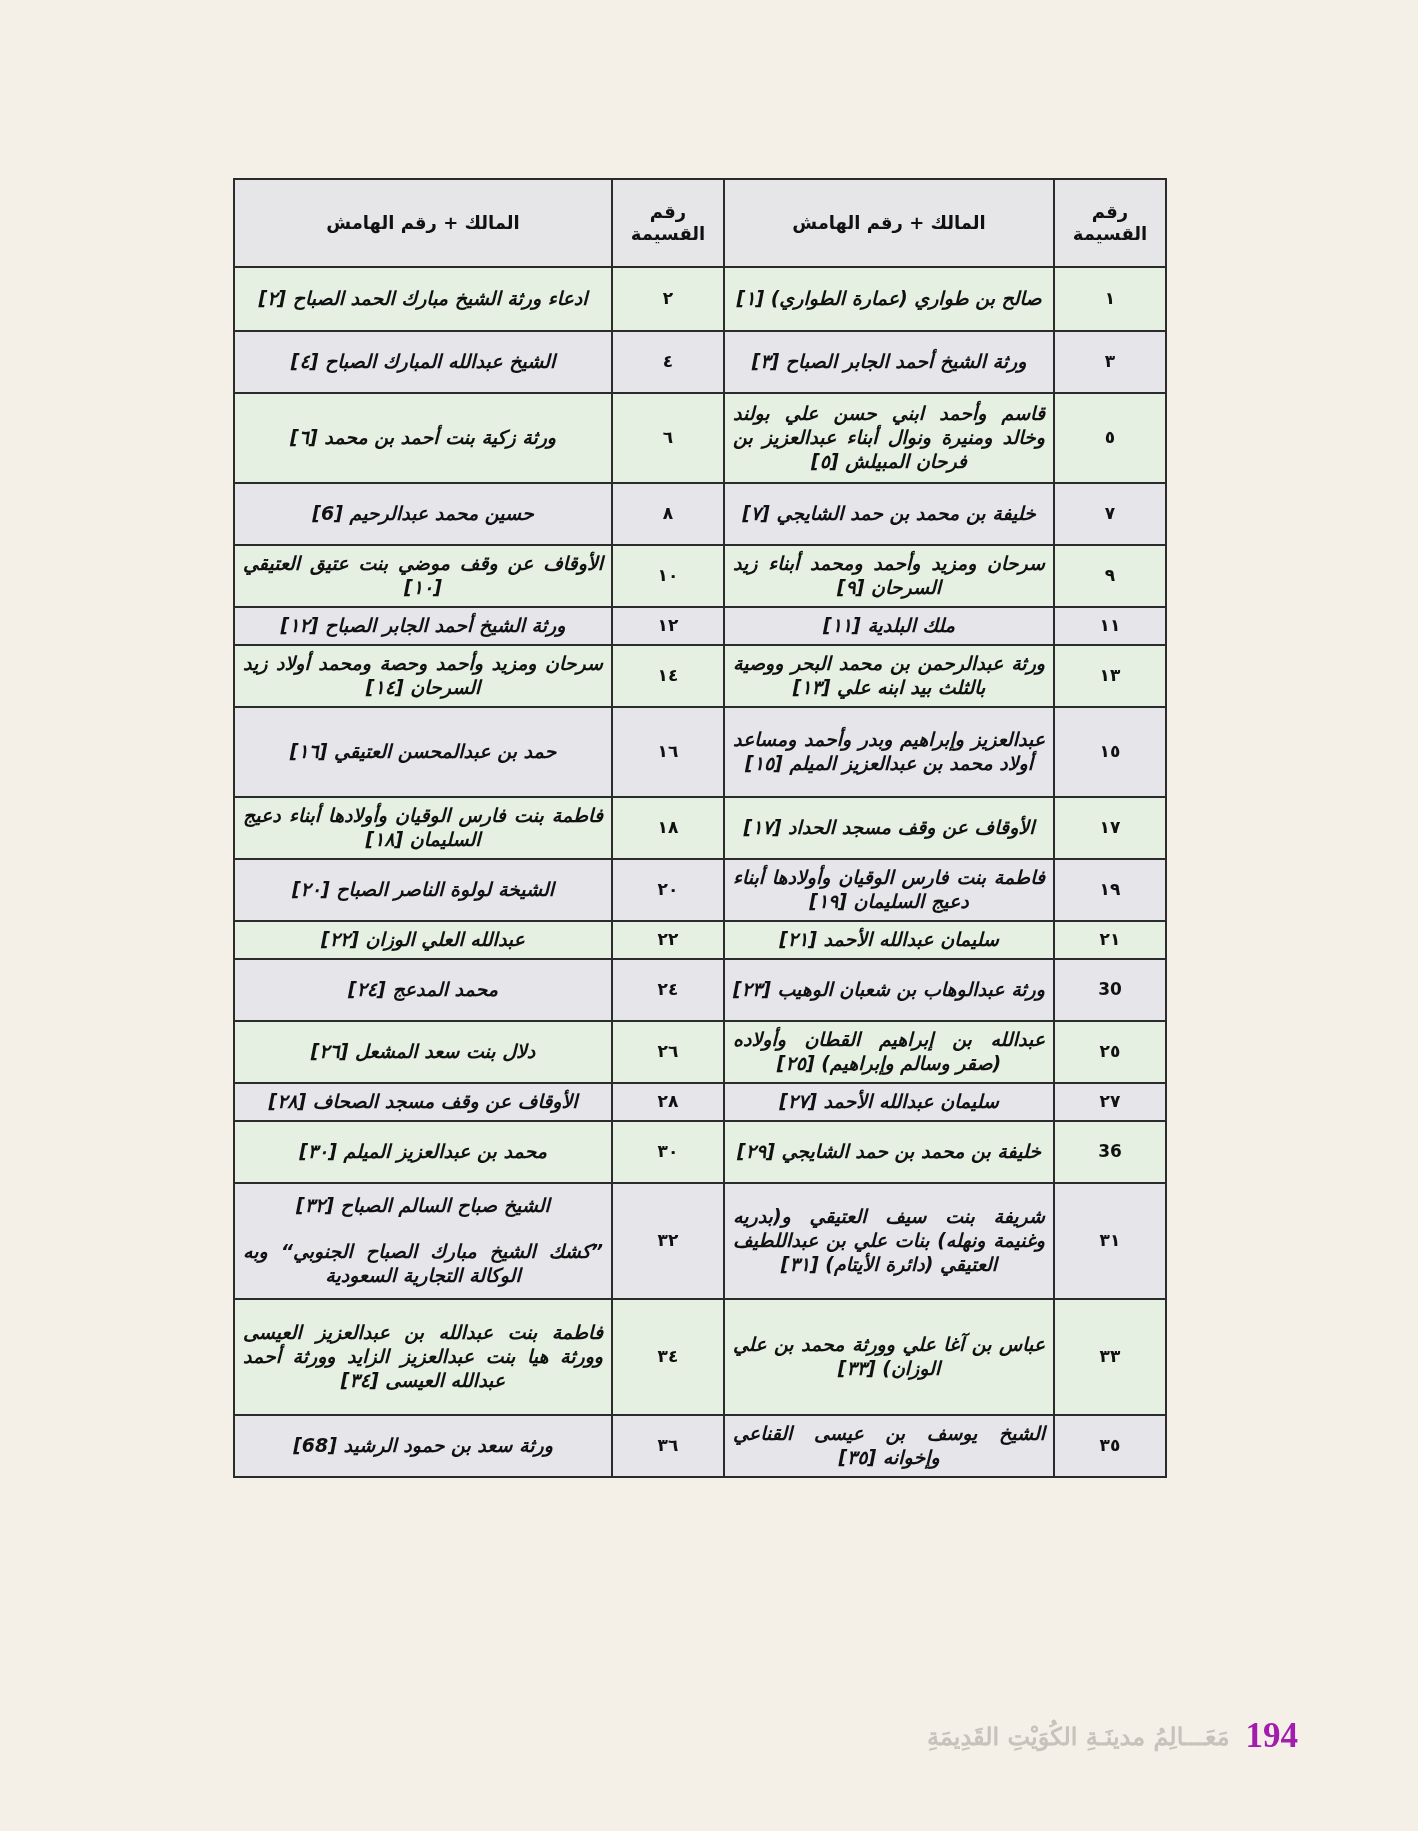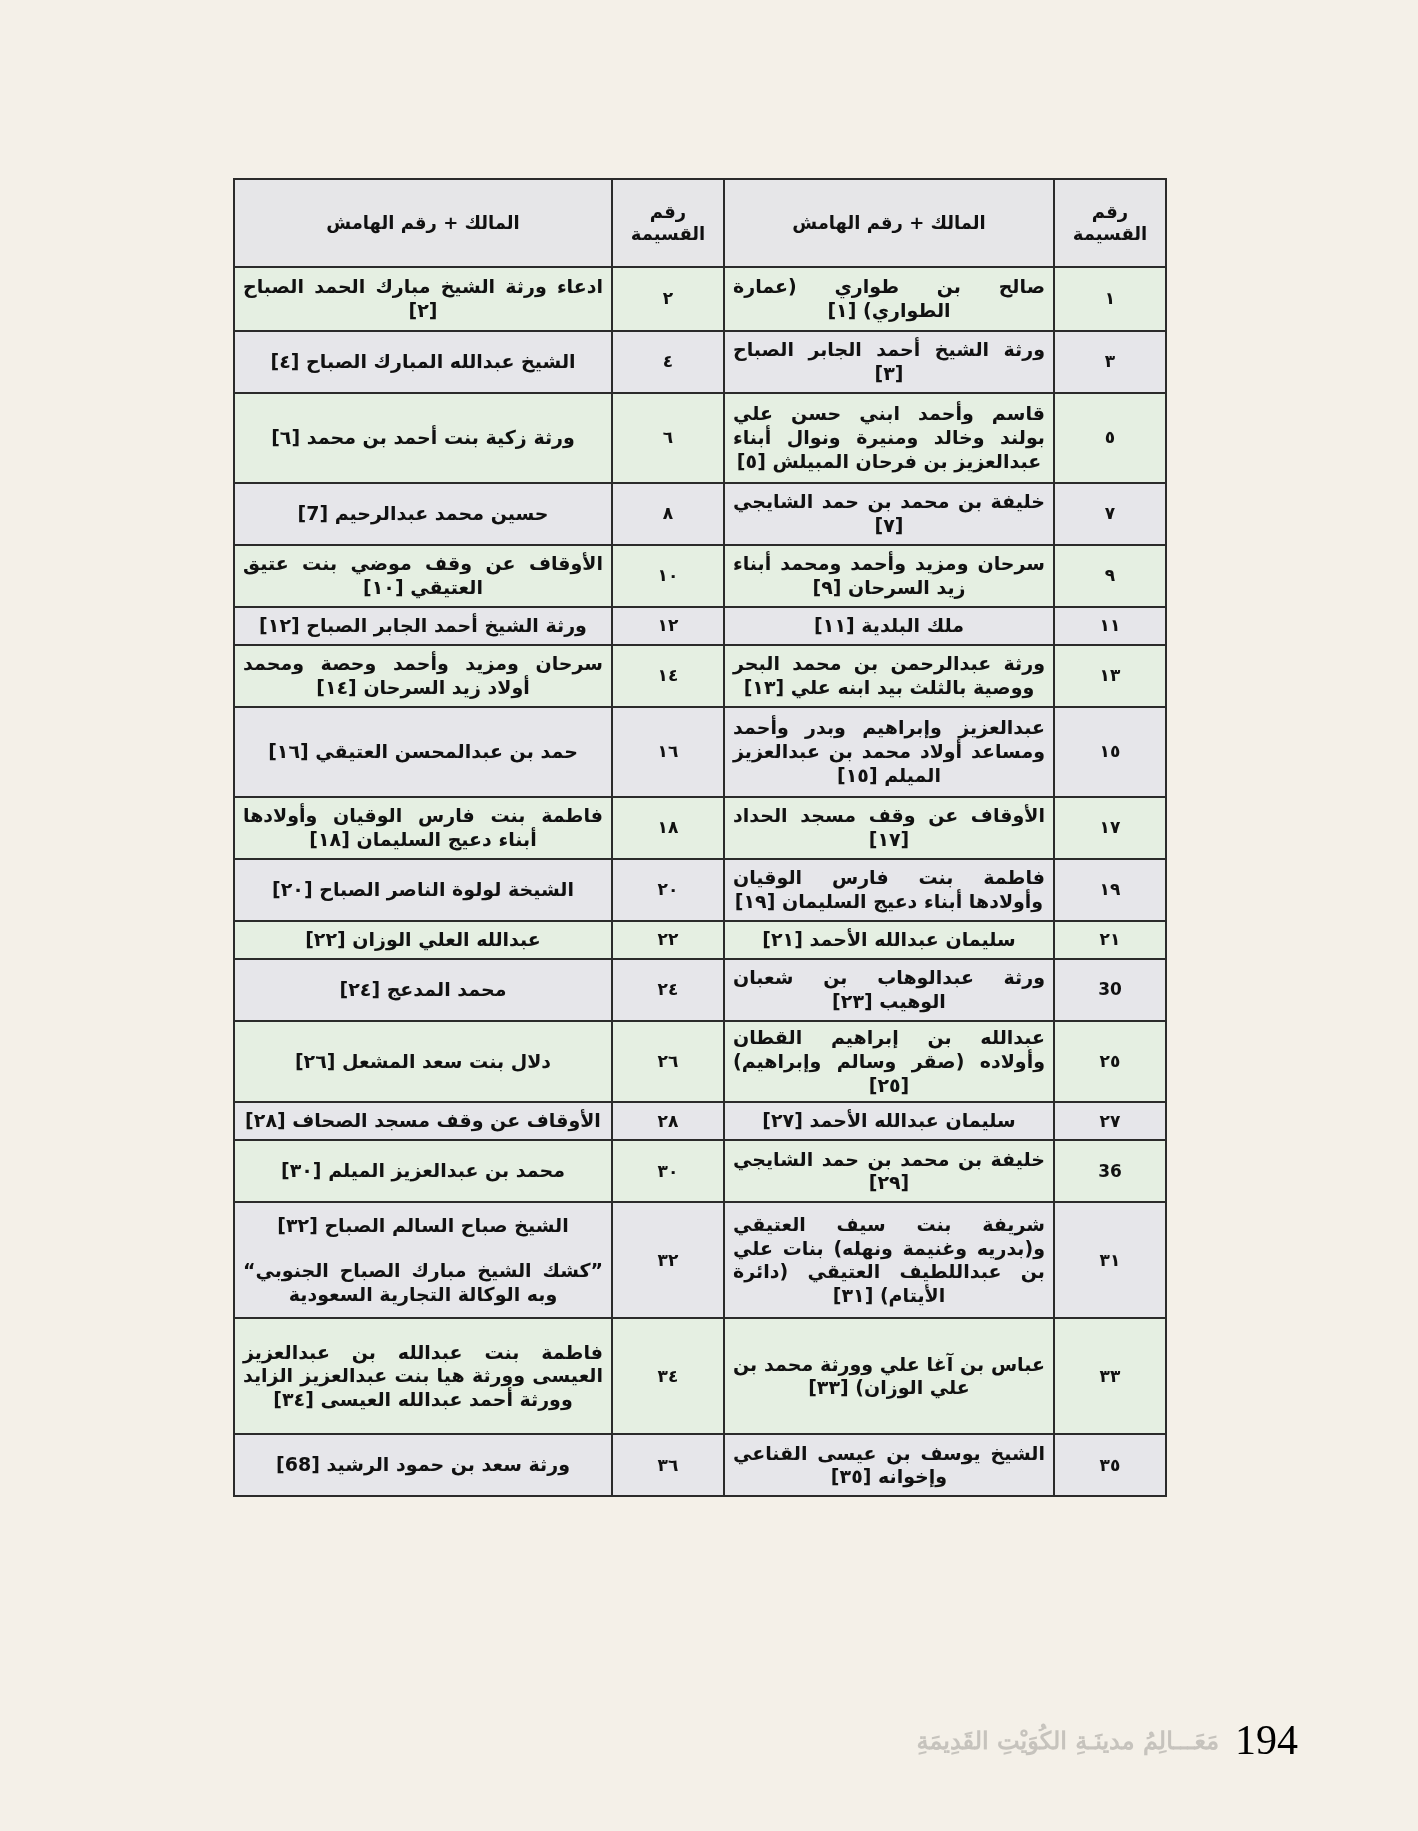--- a/index.html
+++ b/index.html
@@ -44,40 +44,40 @@
   .page-table td.owner {
     text-align: justify;
     text-align-last: center;
   }
   .row-green td { background: #e5efe2; }
   .row-gray td { background: #e6e6ea; }
   col.c-num1 { width: 112px; }
   col.c-own1 { width: 330px; }
   col.c-num2 { width: 112px; }
   col.c-own2 { width: 378px; }
-  .owner .para { display: block; }
+  .owner .para { display: block; font-style: italic; }
   .owner .para + .para { margin-top: 22px; }
   .footer {
     position: absolute;
     right: 120px; top: 1716px;
     direction: rtl;
     display: flex; align-items: center; gap: 16px;
   }
   .footer .book-title {
     color: #c6c3bd;
     font-family: "DejaVu Serif", serif;
     font-size: 24px;
     font-weight: bold;
     text-align: right;
   }
   .footer .page-num {
-    color: #000000;
+    color: #a21caf;
     font-family: "Liberation Serif", serif;
-    font-size: 42px;
-    font-weight: normal;
+    font-size: 35px;
+    font-weight: bold;
   }
 </style>
 </head>
 <body>
 
 <table class="page-table">
   <colgroup>
     <col class="c-num1">
       <col class="c-own1">
       <col class="c-num2">
@@ -122,21 +122,21 @@
           <span class="para">ورثة زكية بنت أحمد بن محمد [٦]</span>
         </td>
       </tr>
       <tr class="row-gray" style="height: 62px;">
         <td class="num">٧</td>
         <td class="owner">
           <span class="para">خليفة بن محمد بن حمد الشايجي [٧]</span>
         </td>
         <td class="num">٨</td>
         <td class="owner">
-          <span class="para">حسين محمد عبدالرحيم [7]</span>
+          <span class="para">حسين محمد عبدالرحيم [6]</span>
         </td>
       </tr>
       <tr class="row-green" style="height: 62px;">
         <td class="num">٩</td>
         <td class="owner">
           <span class="para">سرحان ومزيد وأحمد ومحمد أبناء زيد السرحان [٩]</span>
         </td>
         <td class="num">١٠</td>
         <td class="owner">
           <span class="para">الأوقاف عن وقف موضي بنت عتيق العتيقي [١٠]</span>

